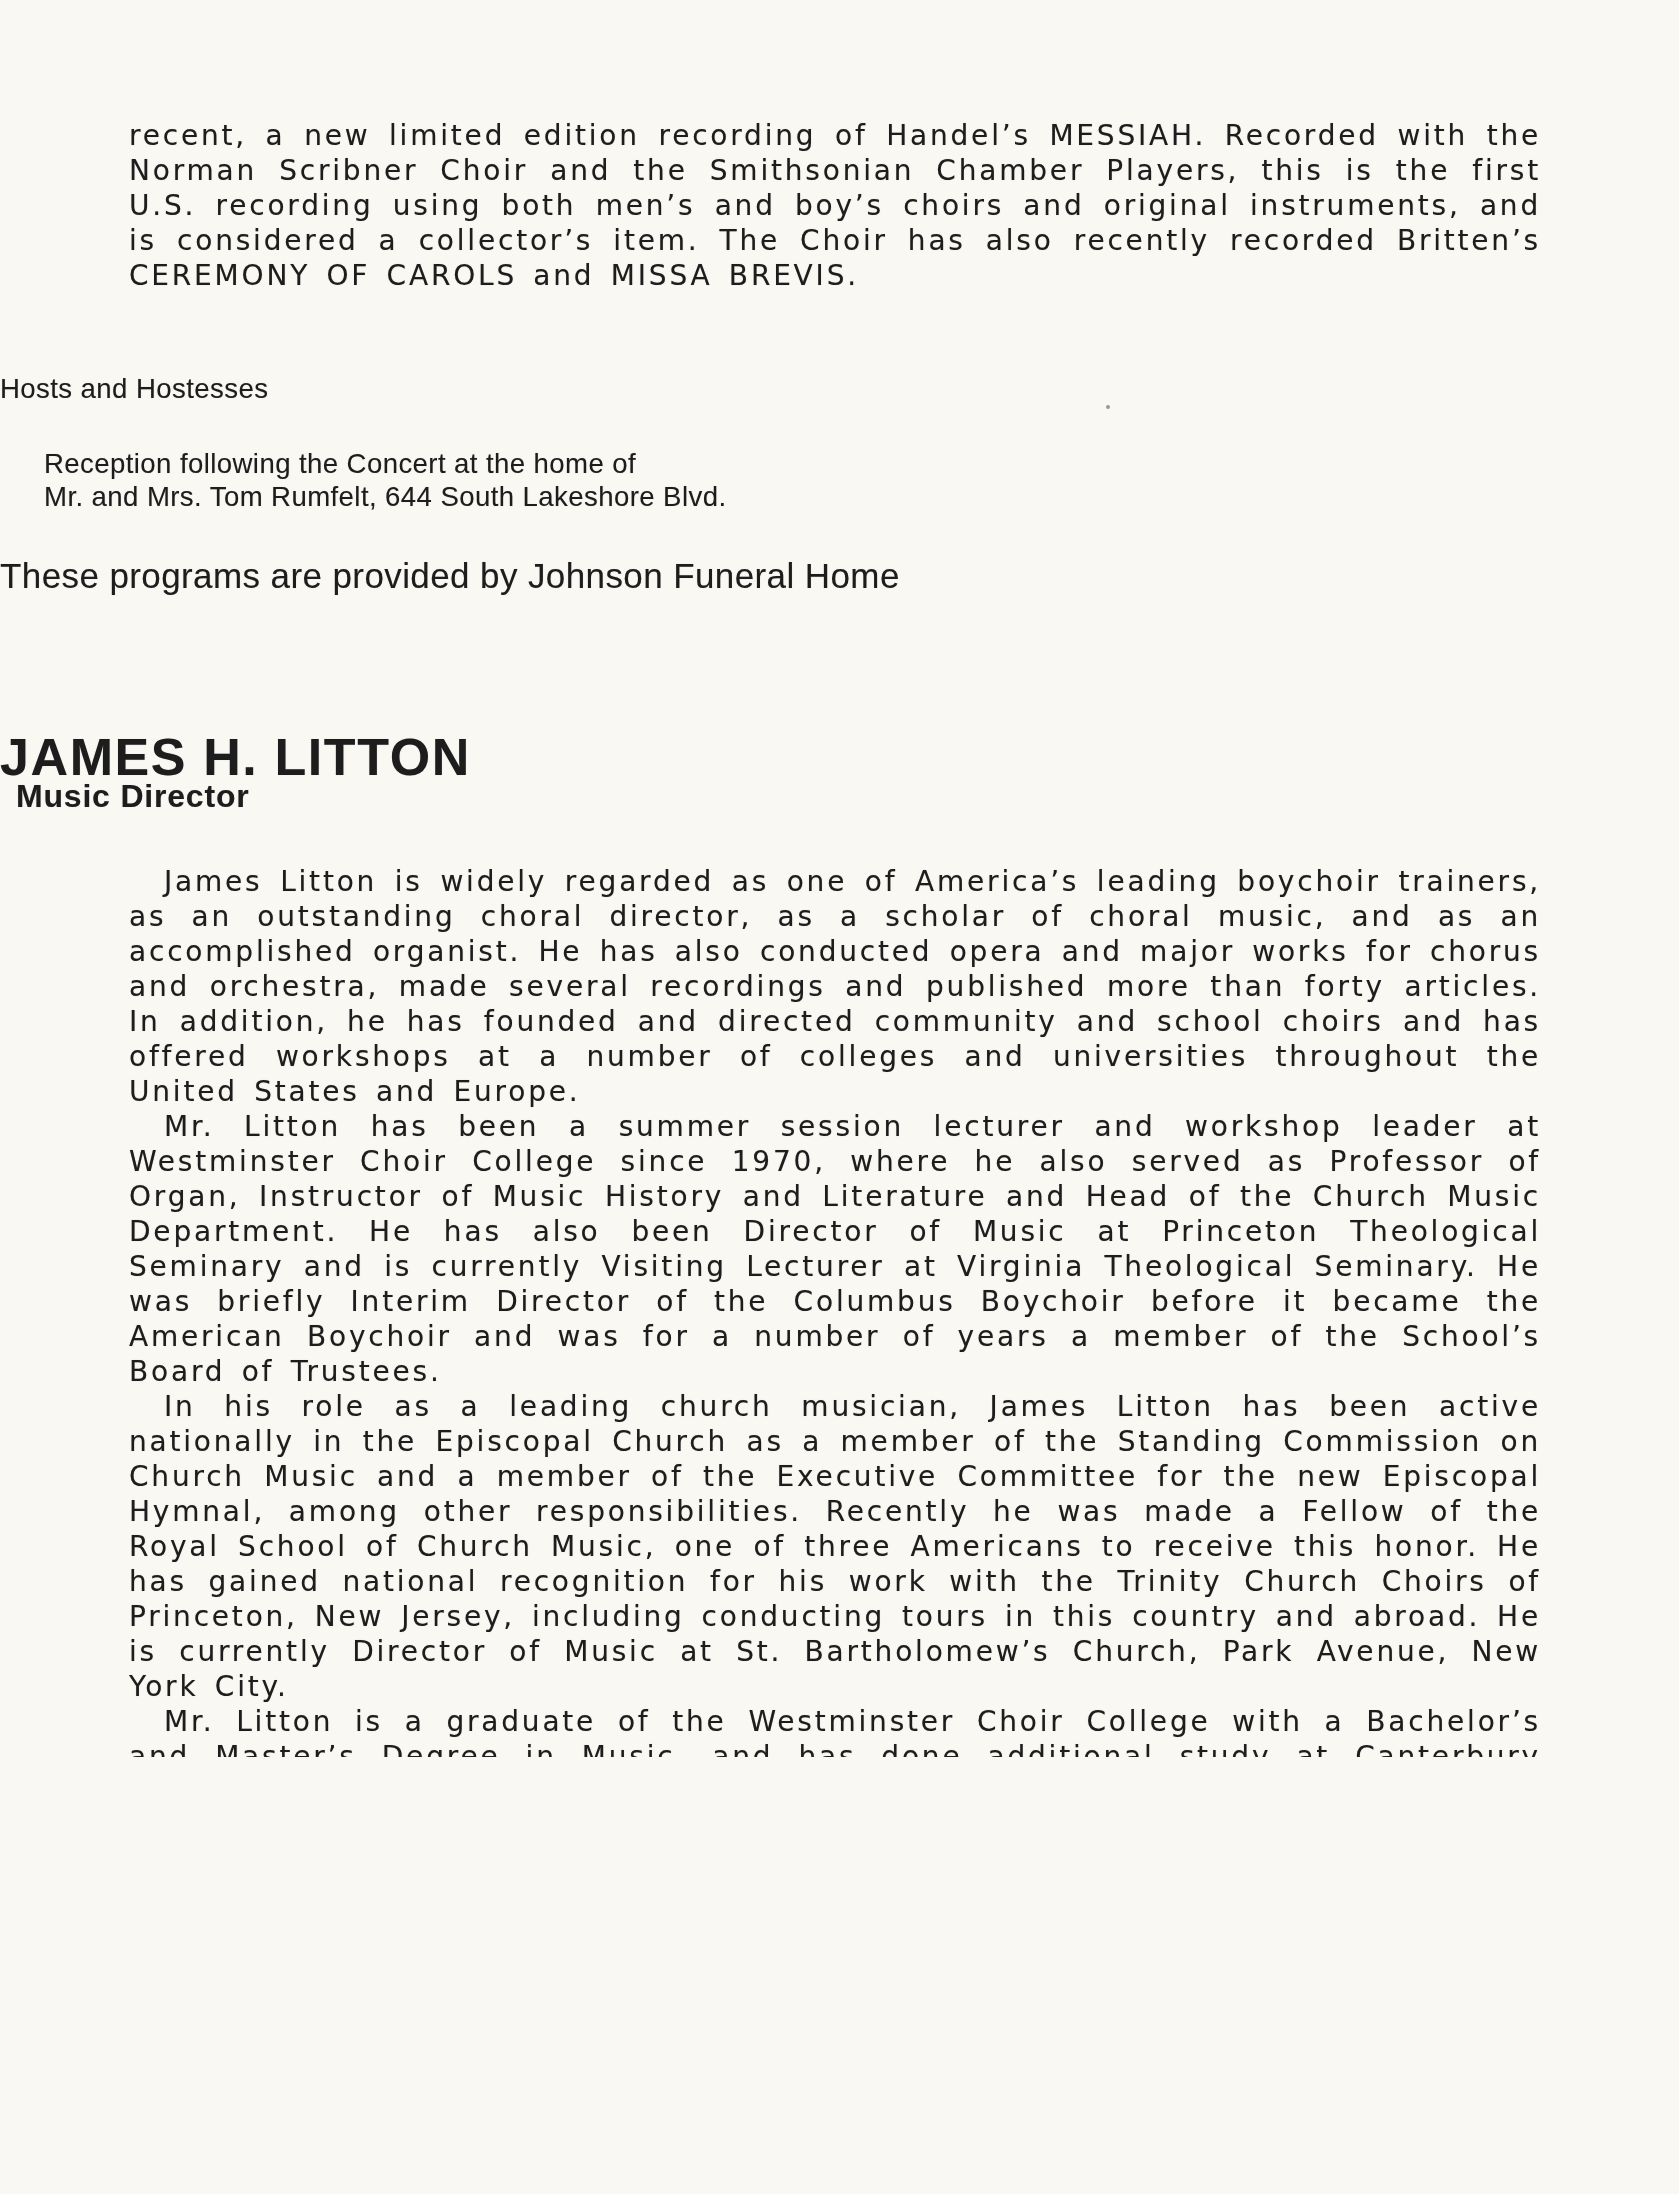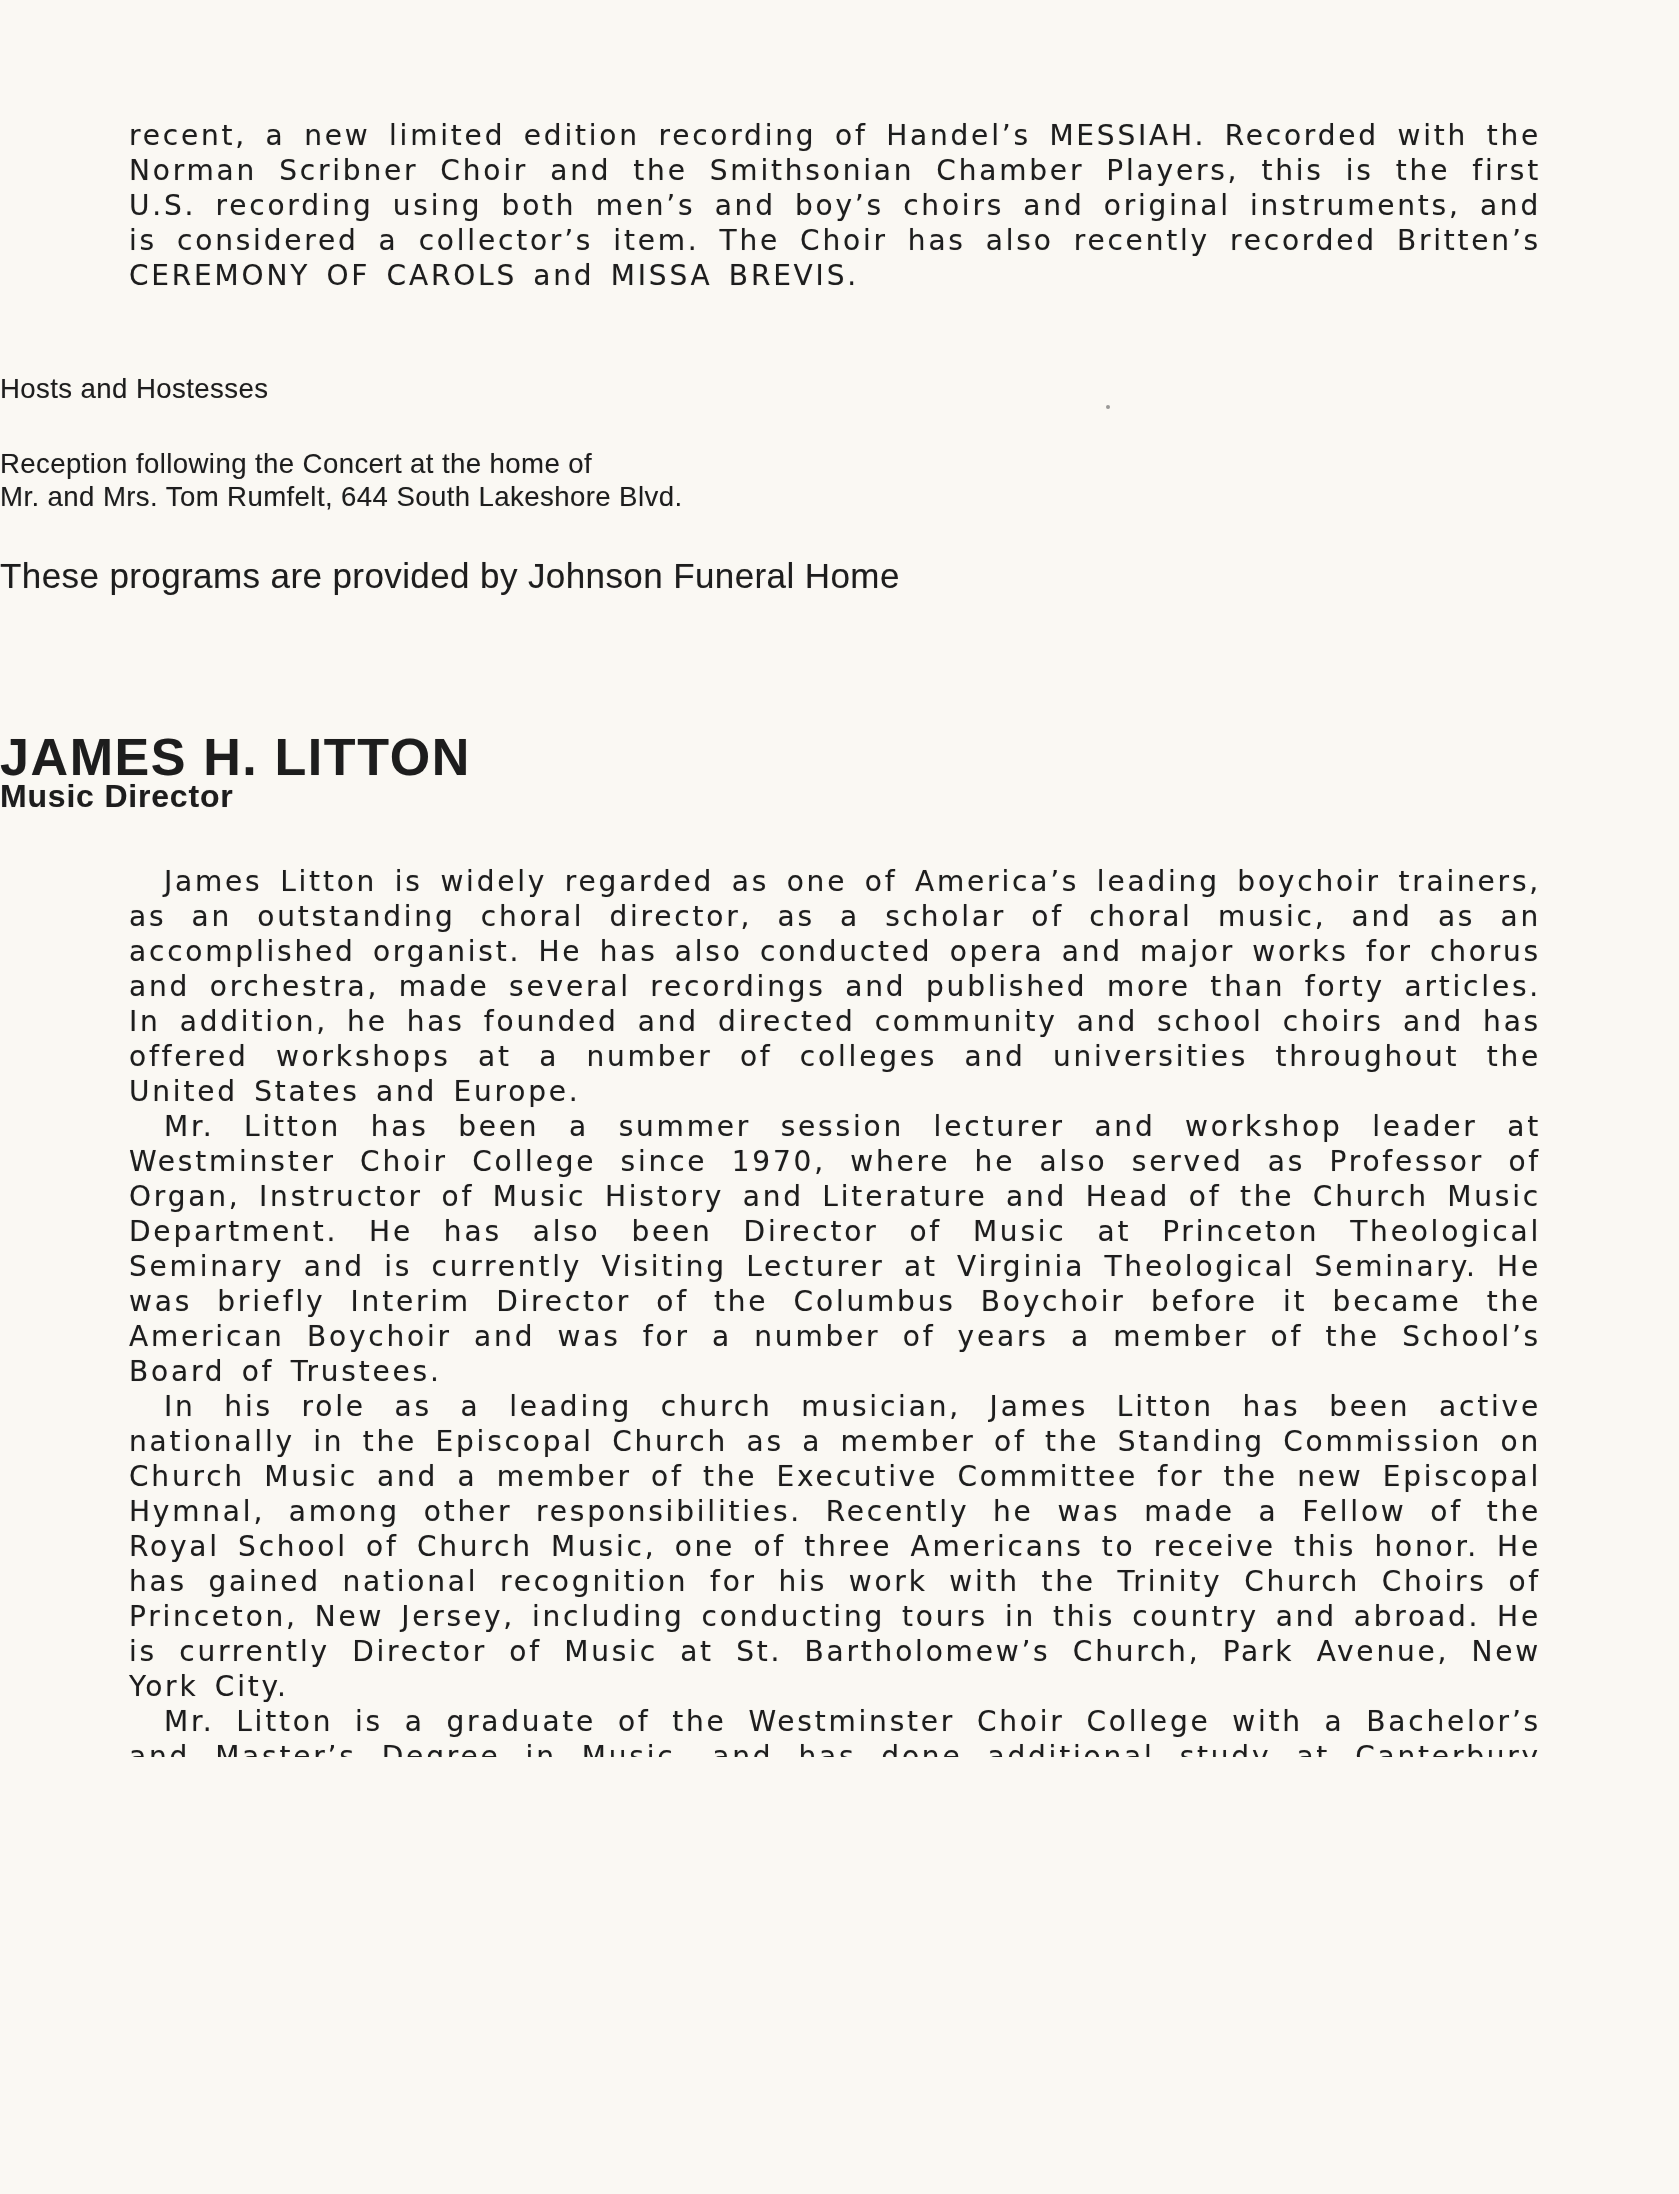--- a/index.html
+++ b/index.html
@@ -50,40 +50,42 @@
     letter-spacing: 0.4px;
   }
   .reception-note {
     margin-top: 42px;
   }
   .reception-line {
     margin: 0;
     font-size: 27.6px;
     line-height: 33px;
     letter-spacing: 0.4px;
+    padding-left: 44px;
   }
   .sponsor-line {
     margin: 43px 0 0 0;
     font-size: 35px;
     line-height: 39px;
     letter-spacing: 0.4px;
   }
   .director-name {
     margin: 142px 0 0 0;
     font-size: 52px;
     line-height: 41px;
     font-weight: bold;
     letter-spacing: 1.6px;
   }
   .director-title {
     margin: 0;
     font-size: 32px;
     line-height: 36px;
     font-weight: bold;
     letter-spacing: 0.8px;
+    padding-left: 16px;
   }
   
   .director-bio {
     margin: 50px 139px 0 129px;
   }
   .director-bio p {
     margin: 0;
     text-indent: 35px;
   }
   

